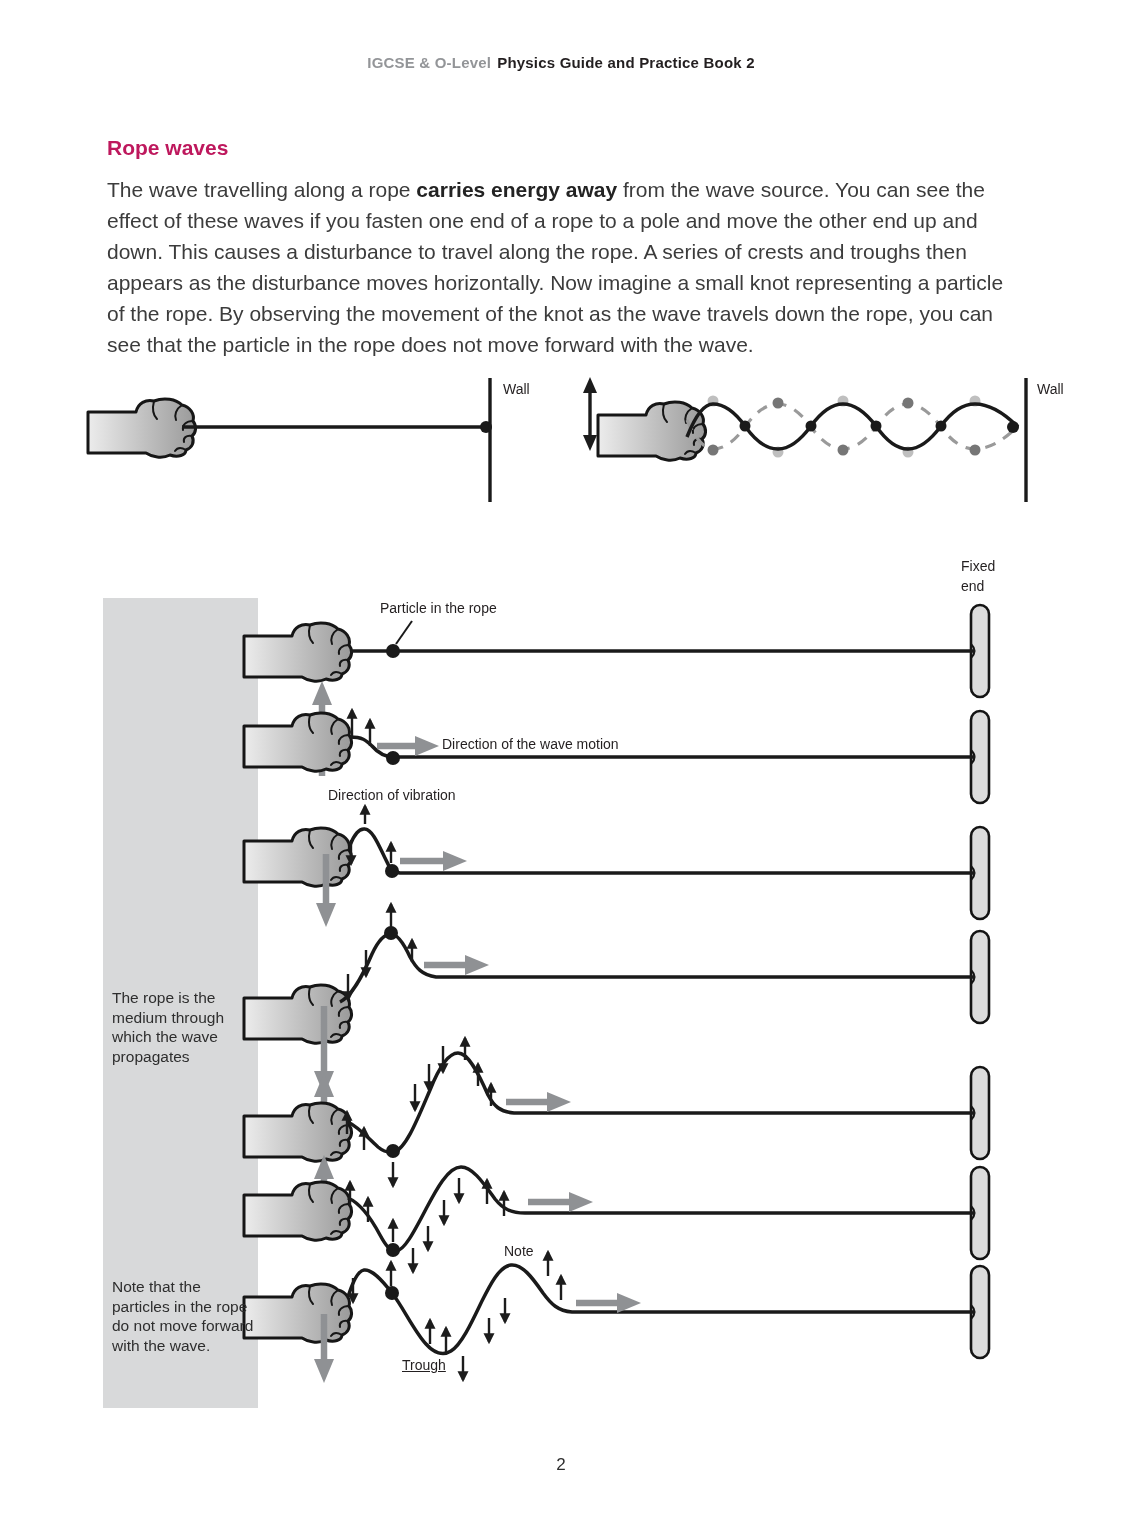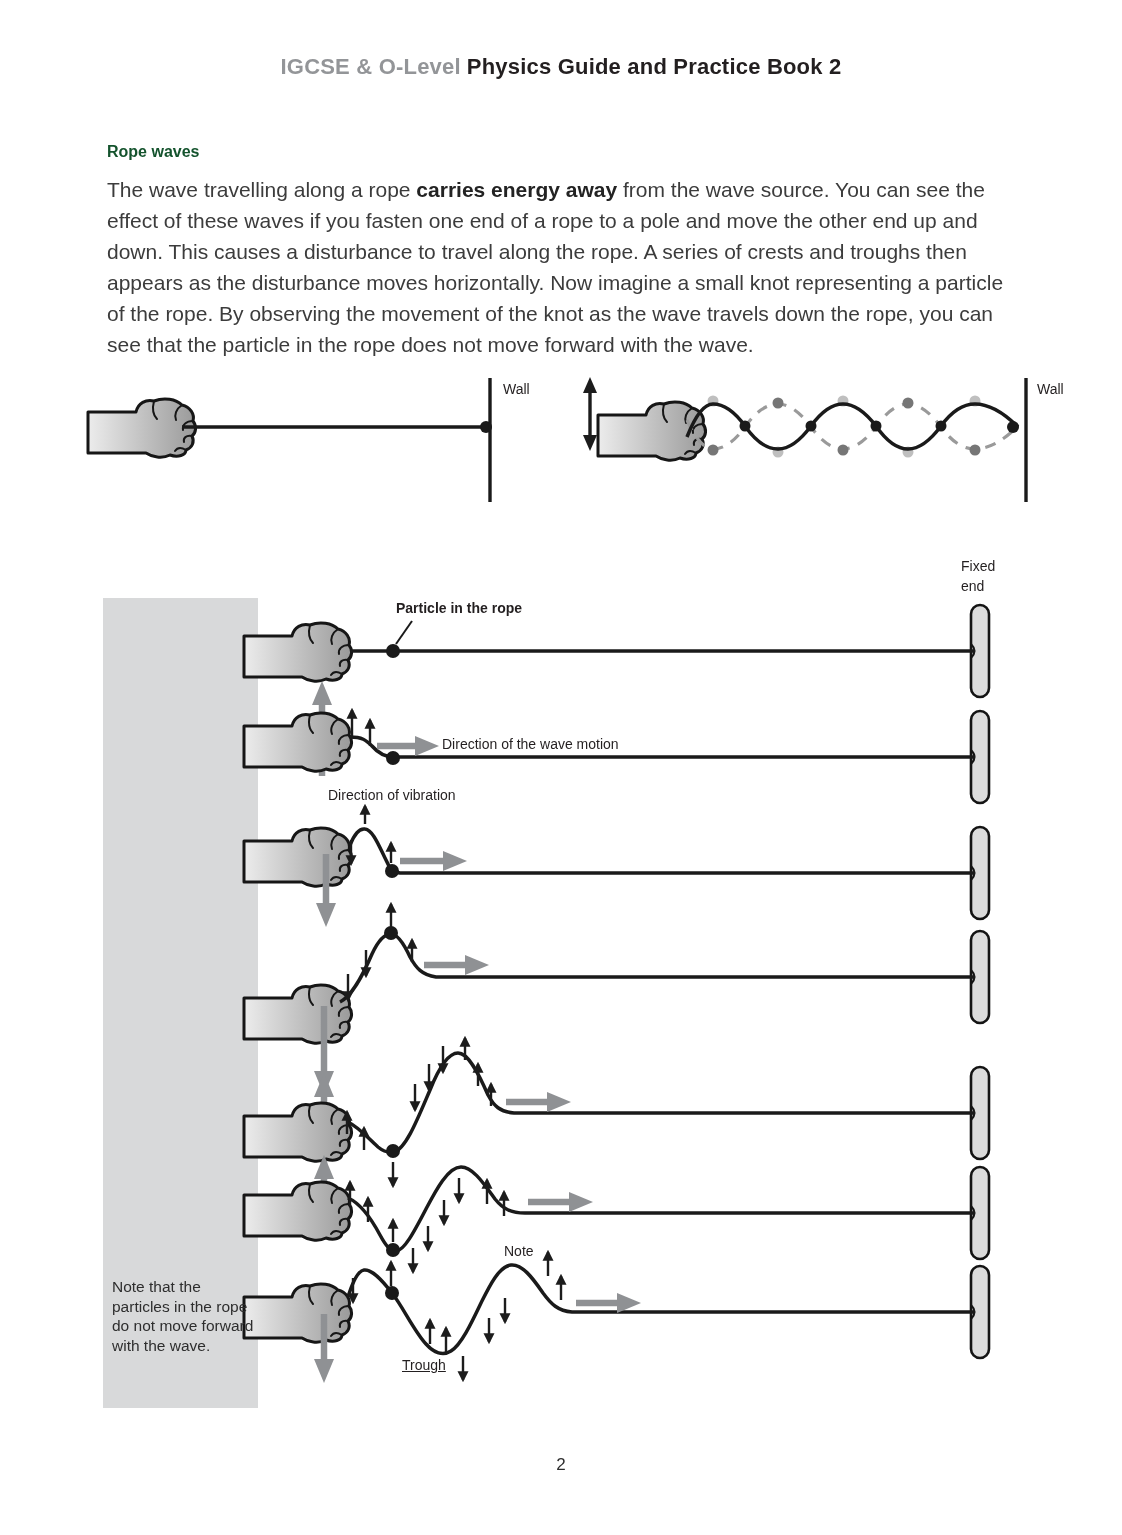--- a/index.html
+++ b/index.html
@@ -1,22 +1,22 @@
 <!DOCTYPE html>
 <html><head>
 <meta charset="utf-8">
 <style>
   html,body{margin:0;padding:0;background:#ffffff;}
   #page{position:relative;width:1122px;height:1535px;background:#ffffff;overflow:hidden;
         font-family:"Liberation Sans","DejaVu Sans",sans-serif;color:#231f20;}
   .abs{position:absolute;}
-  #hdr{top:54px;left:0;width:1122px;text-align:center;font-size:22px;font-weight:bold;letter-spacing:.2px;}
+  #hdr{top:54px;left:0;width:1122px;text-align:center;font-size:15px;font-weight:bold;letter-spacing:.2px;}
   #hdr .series{color:#939598;margin-right:6px;}
   #hdr .title{color:#231f20;}
-  #sect-heading{top:136px;left:107px;font-size:16px;font-weight:bold;color:#14532d;margin-top:7px;}
+  #sect-heading{top:136px;left:107px;font-size:21px;font-weight:bold;color:#be185d;}
   #intro{top:174px;left:107px;width:917px;font-size:21px;line-height:31px;color:#3c3c3c;}
   #intro b{color:#232323;}
   #grey-box{left:103px;top:598px;width:155px;height:810px;background:#d8d9da;}
   .note{position:absolute;left:112px;width:150px;font-size:15.5px;line-height:19.5px;color:#2e2e2e;}
   #note-0{top:692px;}
   #note-1{top:988px;}
   #note-2{top:1277px;}
   .dlabel{position:absolute;font-size:14px;color:#231f20;white-space:nowrap;}
   #fixed-end{left:961px;top:557px;width:52px;white-space:normal;line-height:19.5px;}
   svg{position:absolute;left:0;top:0;pointer-events:none;}
@@ -219,22 +219,23 @@
   </div>
 
   <div id="sect-heading" class="abs">Rope waves</div>
 
   <div id="intro" class="abs"><span>The wave travelling along a rope </span><b>carries energy away</b><span> from the wave source. You can see the effect of these waves if you fasten one end of a rope to a pole and move the other end up and down. This causes a disturbance to travel along the rope. A series of crests and troughs then appears as the disturbance moves horizontally. Now imagine a small knot representing a particle of the rope. By observing the movement of the knot as the wave travels down the rope, you can see that the particle in the rope does not move forward with the wave.</span></div>
 
   <div class="dlabel" style="left:503px;top:381px;">Wall</div>
   <div class="dlabel" style="left:1037px;top:381px;">Wall</div>
 
   <div class="dlabel" id="fixed-end">Fixed end</div>
-  <div class="dlabel" style="left:396px;top:600px;font-weight:bold;">Particle in the rope</div>
+  <div class="dlabel" style="left:380px;top:600px;">Particle in the rope</div>
   <div class="dlabel" style="left:442px;top:736px;">Direction of the wave motion</div>
   <div class="dlabel" style="left:328px;top:787px;text-align:right;">Direction of vibration</div>
   <div class="dlabel" style="left:504px;top:1243px;">Note</div>
   <div class="dlabel" style="left:402px;top:1357px;text-decoration:underline;">Trough</div>
 
+  <div class="note" id="note-1">The rope is the medium through which the wave propagates</div>
   <div class="note" id="note-2">Note that the particles in the rope do not move forward with the wave.</div>
 
   <div id="pgnum" class="abs">2</div>
 </div>
 
 </body></html>

